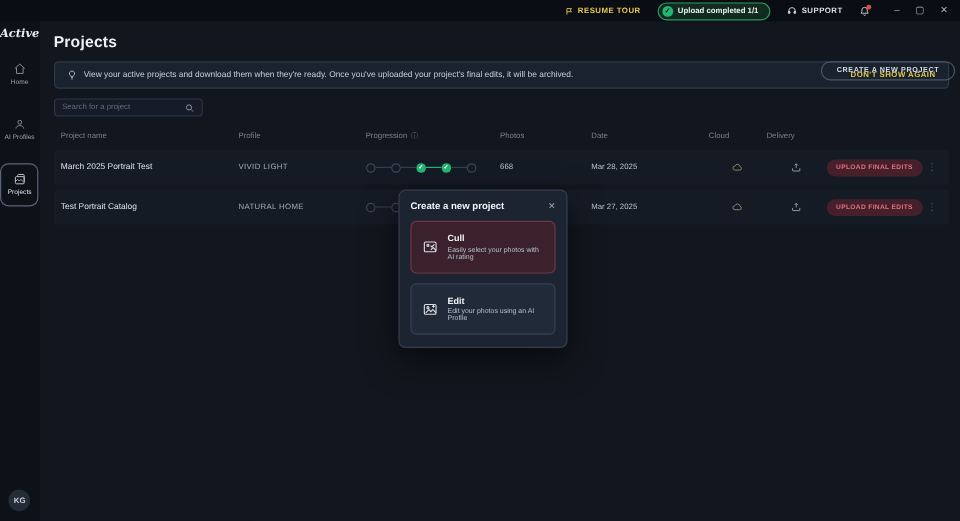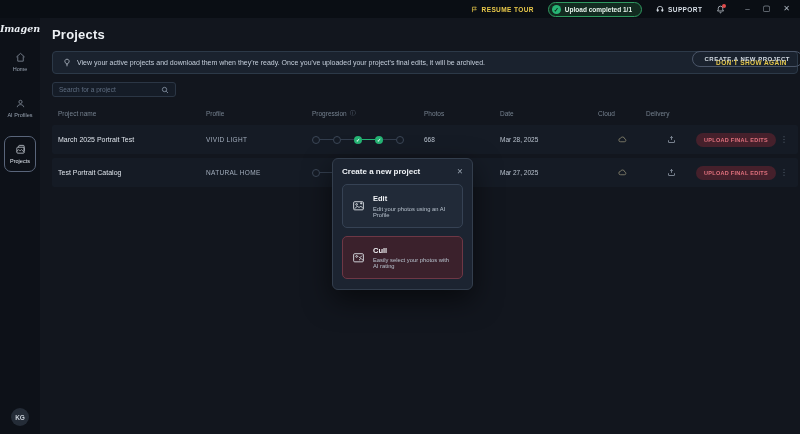--- a/index.html
+++ b/index.html
@@ -176,21 +176,21 @@
     <div class="win-controls">
       <span>–</span>
       <span>▢</span>
       <span>✕</span>
     </div>
   </div>
 
   <div class="app">
 
     <aside class="sidebar">
-      <div class="logo">Imagen</div>
+      <div class="logo">Active</div>
       <div class="nav-item">
         <svg width="11" height="11" viewBox="0 0 24 24" fill="none" stroke="currentColor" stroke-width="1.8">
             <path d="M3 11l9-8 9 8"></path>
             <path d="M6 9.5V20h12V9.5"></path>
           </svg>
         <span>Home</span>
       </div>
       <div class="nav-item">
         <svg width="11" height="11" viewBox="0 0 24 24" fill="none" stroke="currentColor" stroke-width="1.8">
             <circle cx="12" cy="8.5" r="3.5"></circle>
@@ -316,43 +316,43 @@
         </div>
       </div>
     </main>
   </div>
 
   <div class="modal">
     <div class="modal-head">
       <span class="modal-title">Create a new project</span>
       <span class="modal-close">✕</span>
     </div>
+    <div class="option option-cull">
+      <span class="oicon">
+        <svg width="13" height="13" viewBox="0 0 24 24" fill="none" stroke="currentColor" stroke-width="1.7">
+            <rect x="3" y="5" width="18" height="15" rx="2"></rect>
+            <circle cx="8.5" cy="10" r="1.6"></circle>
+            <path d="M13 17l3.5-3.5L21 18"></path>
+            <path d="M12.5 10.5l2 2 4-4"></path>
+          </svg>
+      </span>
+      <span>
+        <div class="otitle">Cull</div>
+        <div class="osub">Easily select your photos with AI rating</div>
+      </span>
+    </div>
     <div class="option option-edit">
       <span class="oicon">
         <svg width="13" height="13" viewBox="0 0 24 24" fill="none" stroke="currentColor" stroke-width="1.7">
             <rect x="3" y="5" width="18" height="15" rx="2"></rect>
             <circle cx="8.5" cy="10" r="1.6"></circle>
             <path d="M5 18l5-5 3 3 3-3 5 5"></path>
             <path d="M15 8h4M17 6v4"></path>
           </svg>
       </span>
       <span>
         <div class="otitle">Edit</div>
         <div class="osub">Edit your photos using an AI Profile</div>
       </span>
     </div>
-    <div class="option option-cull">
-      <span class="oicon">
-        <svg width="13" height="13" viewBox="0 0 24 24" fill="none" stroke="currentColor" stroke-width="1.7">
-            <rect x="3" y="5" width="18" height="15" rx="2"></rect>
-            <circle cx="8.5" cy="10" r="1.6"></circle>
-            <path d="M13 17l3.5-3.5L21 18"></path>
-            <path d="M12.5 10.5l2 2 4-4"></path>
-          </svg>
-      </span>
-      <span>
-        <div class="otitle">Cull</div>
-        <div class="osub">Easily select your photos with AI rating</div>
-      </span>
-    </div>
   </div>
 
 </div>
 
 </body></html>

